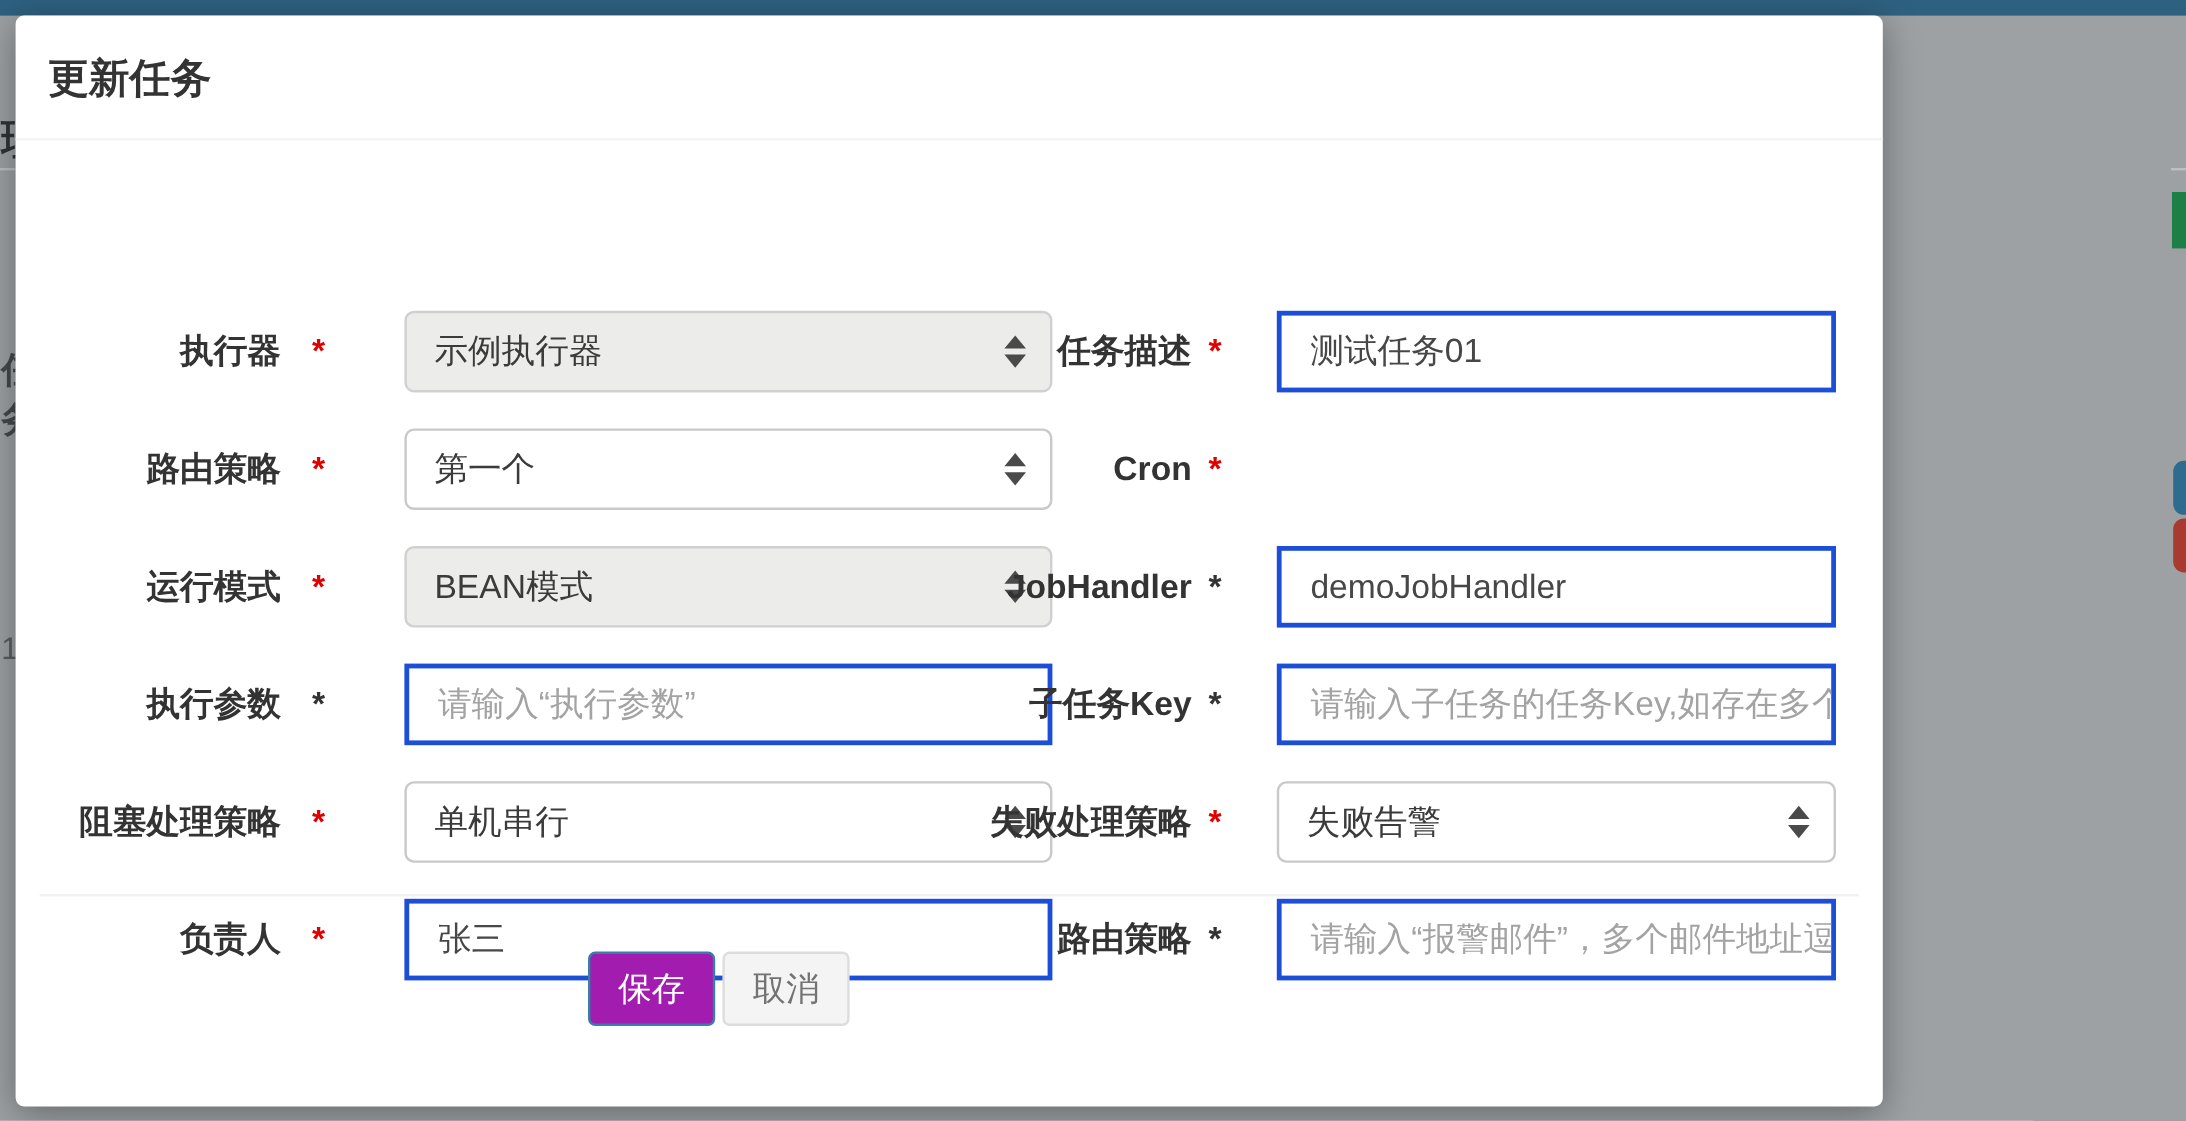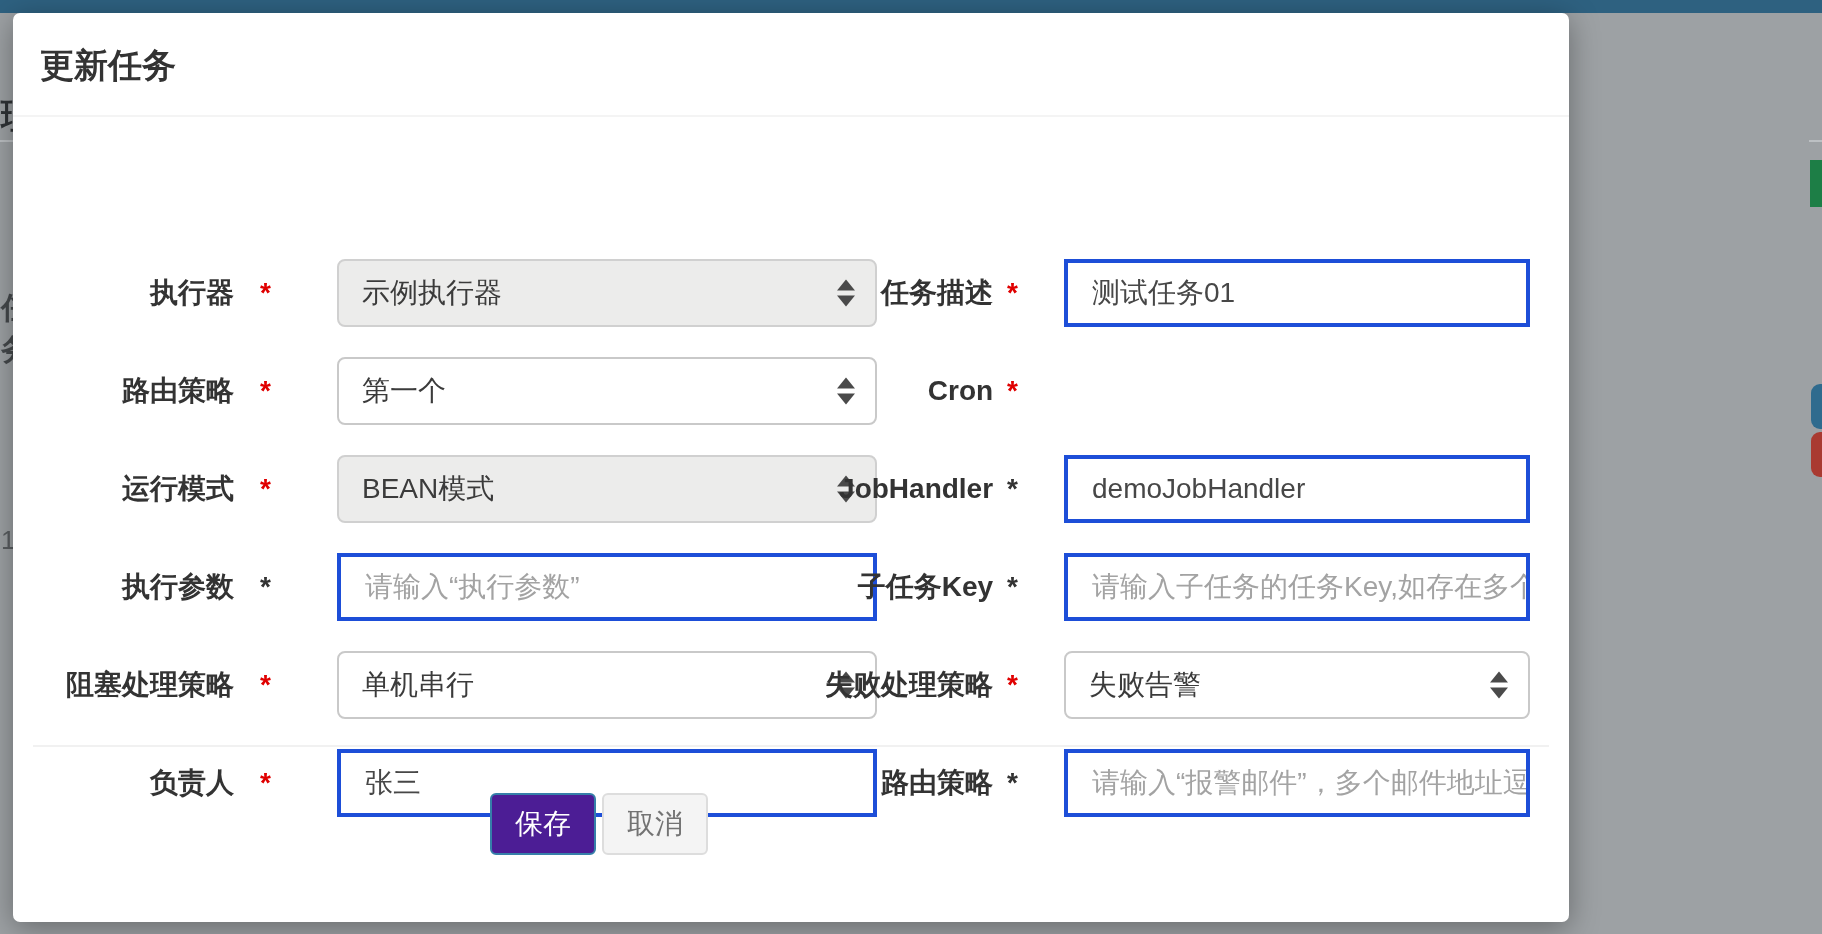--- a/index.html
+++ b/index.html
@@ -59,21 +59,21 @@
     font-size:28px; color:#474747; padding:0 0 0 24px; outline:none; width:100%;
   }
   .input::placeholder { color:#a3a3a3; opacity:1; }
   .ctl-l.input-wrap, .ctl-r.input-wrap { border:none; }
   .input-wrap .input { left:0; top:0; }
   
   .divider { position:absolute; left:20px; right:20px; top:732px; height:0; border-top:2px solid #f1f1f1; }
   .footer-buttons { position:absolute; left:477px; top:780px; display:flex; }
   .btn { height:62px; padding:0 23px; font-size:28px; border-radius:6px; display:flex; align-items:center; cursor:pointer;
          font-family:"Liberation Sans","DejaVu Sans",sans-serif; }
-  .btn-save   { background:#4c1d95; border:2px solid #367fa9; color:#fff; }
+  .btn-save   { background:#a21caf; border:2px solid #367fa9; color:#fff; }
   .btn-cancel { background:#f4f4f4; border:2px solid #ddd; color:#737373; margin-left:6px; }
 </style>
 </head>
 <body>
 
 <div class="topbar"></div>
 
 <div class="bg-strip left">
   <span class="bg-frag-char dark" style="top:79px;">理</span>
   <div class="bg-line" style="top:127px;"></div>

